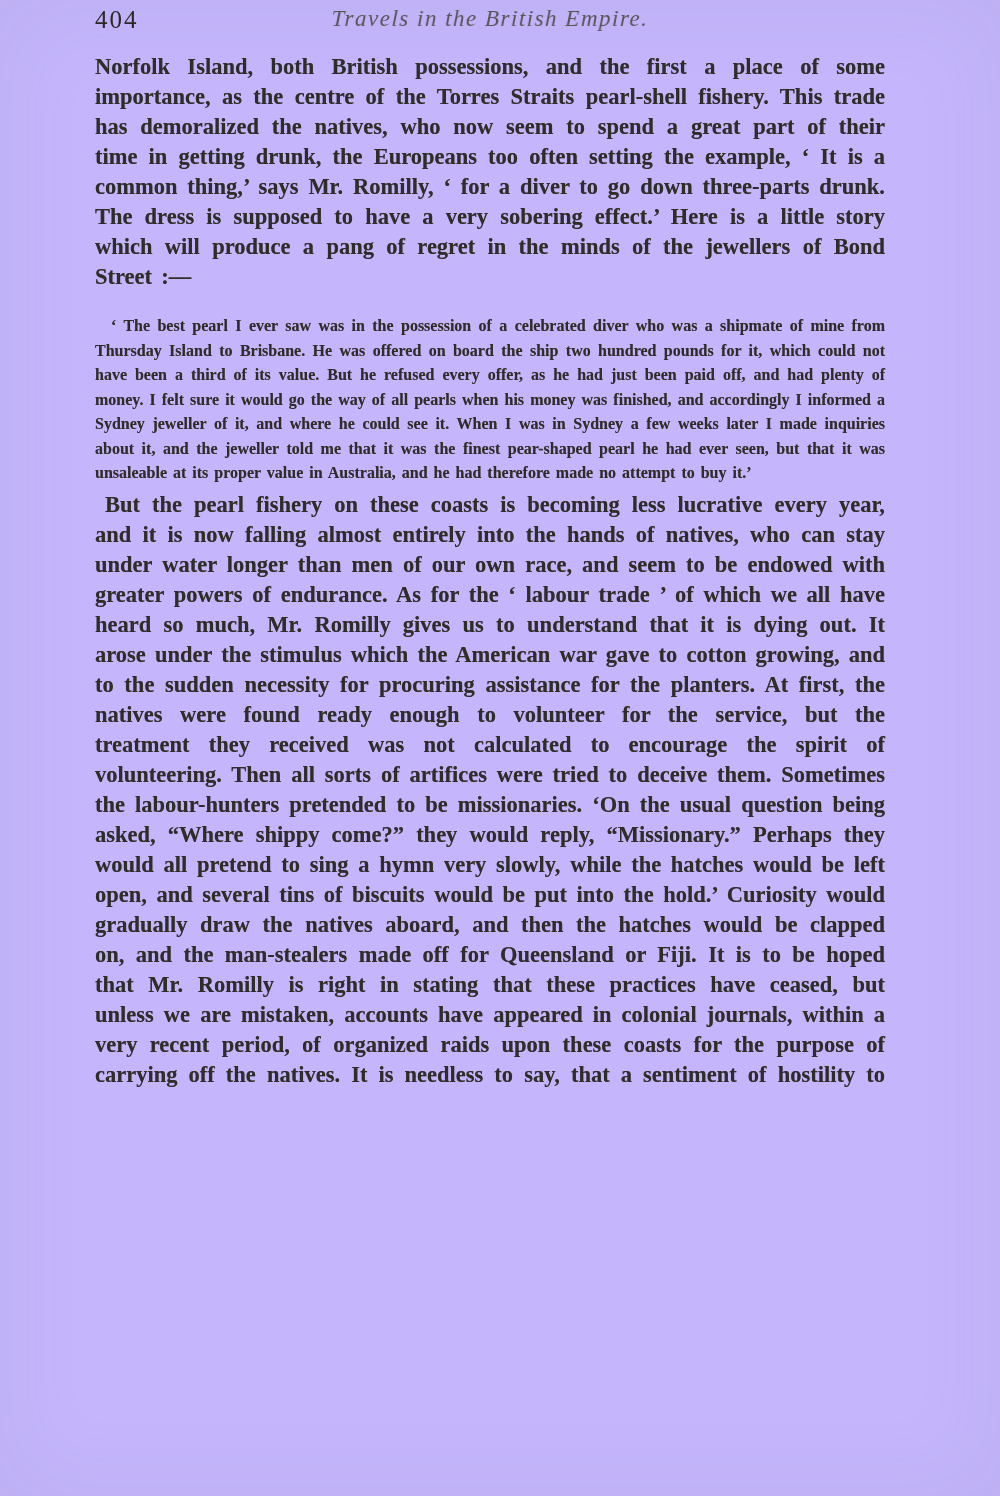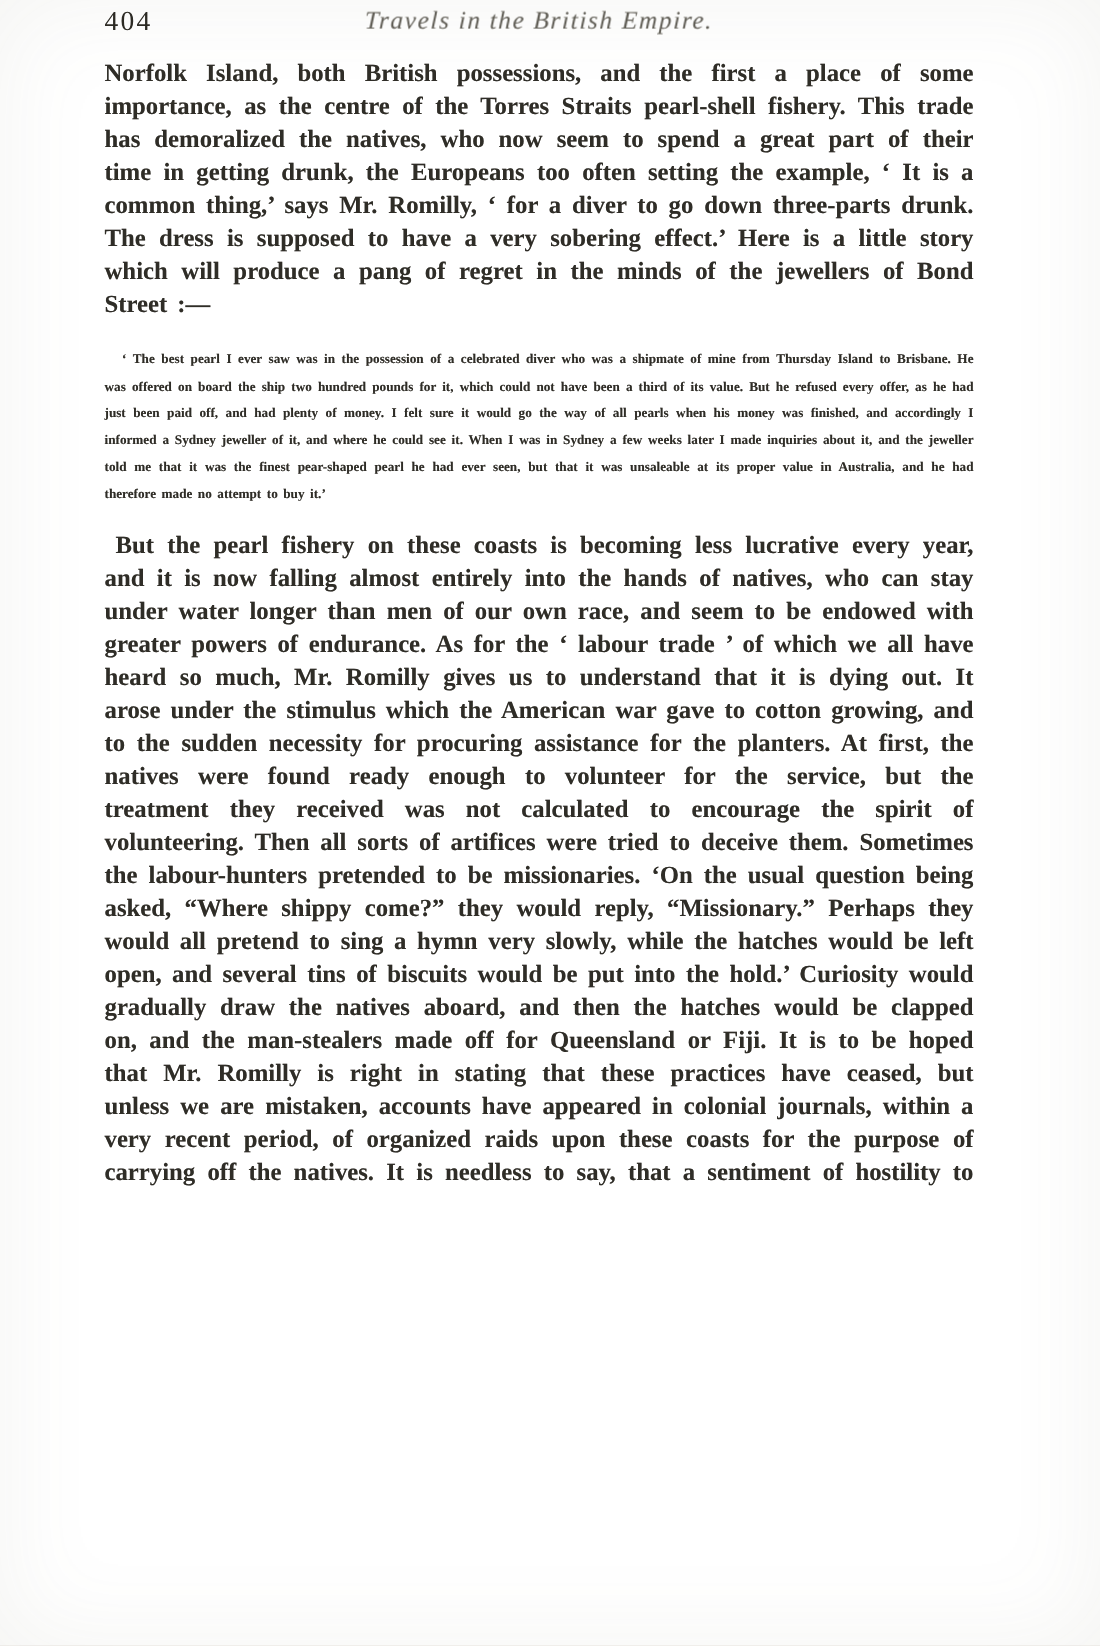--- a/index.html
+++ b/index.html
@@ -5,21 +5,21 @@
   html, body {
     margin: 0;
     padding: 0;
     background: #e8e6e0;
   }
   .page {
     position: relative;
     width: 1000px;
     height: 1496px;
     margin: 0 auto;
-    background: #ffffff;
+    background: #c4b5fd;
     box-shadow: inset 0 0 90px rgba(120,110,90,0.08);
     font-family: "Liberation Serif", "DejaVu Serif", serif;
     color: #2f2d27;
     overflow: hidden;
   }
   .running-head {
     position: absolute;
     top: 6px;
     left: 95px;
     right: 115px;
@@ -55,25 +55,25 @@
     margin: 0;
     text-align: justify;
     text-shadow: 0 0 0.5px rgba(45,42,35,0.45);
   }
   .body-para {
     font-size: 22.5px;
     line-height: 30px;
     word-spacing: 3.5px;
   }
   .quote-para {
-    font-size: 12px;
+    font-size: 16px;
     line-height: 24.5px;
     word-spacing: 2px;
     margin-top: 22px;
-    margin-bottom: 20px;
+    margin-bottom: 4px;
     text-indent: 16px;
   }
   .para-2 {
     text-indent: 10px;
     text-align-last: justify;
   }
 </style>
 </head>
 <body>
 

